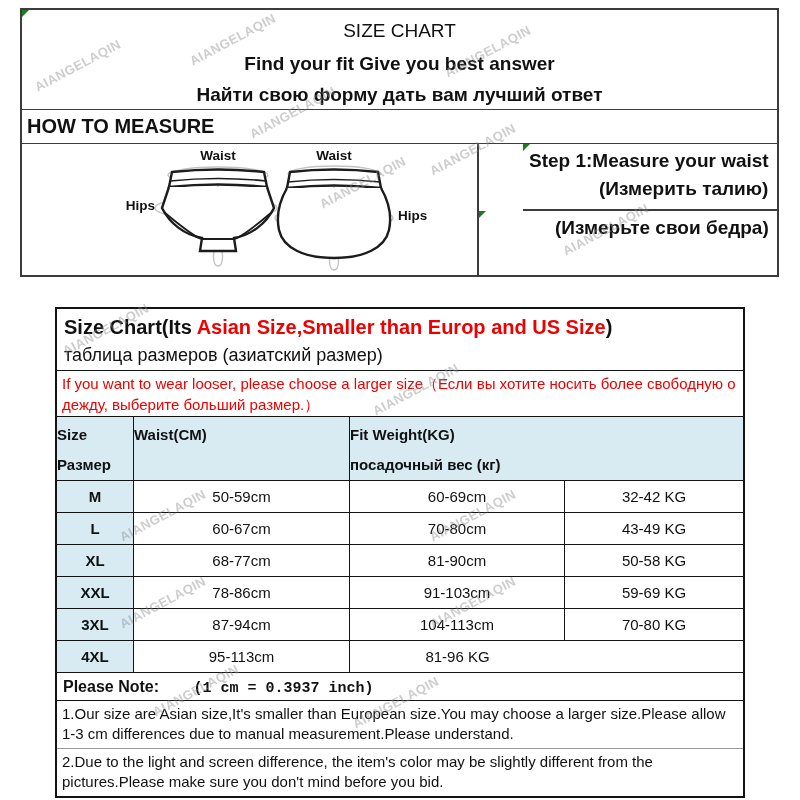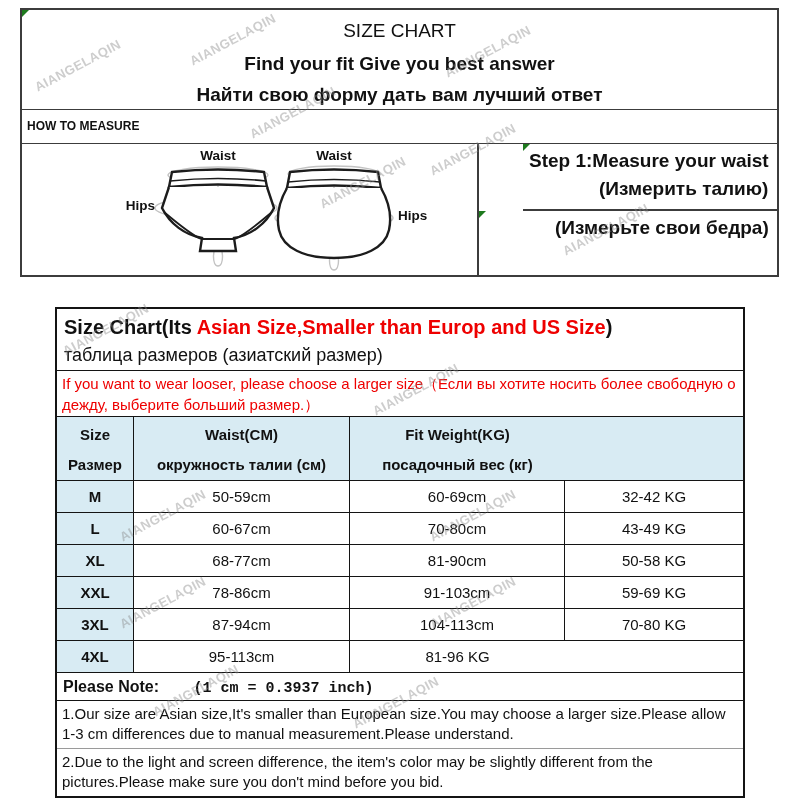--- a/index.html
+++ b/index.html
@@ -13,21 +13,21 @@
   
   .topbox{position:absolute;left:20px;top:8px;width:759px;height:269px;
           border:2px solid #3c3c3c;box-sizing:border-box;background:#fff;}
   .tri{position:absolute;top:0;left:0;width:0;height:0;
        border-top:7px solid #1e7a1e;border-right:7px solid transparent;z-index:3;}
   .t-title{height:99px;border-bottom:1px solid #3c3c3c;text-align:center;}
   .t-title .l1{font-size:19px;font-weight:normal;padding-top:10px;}
   .t-title .l2{font-size:19px;font-weight:bold;padding-top:11px;}
   .t-title .l3{font-size:19px;font-weight:bold;padding-top:9px;}
   .t-measure{height:33px;line-height:33px;border-bottom:1px solid #3c3c3c;
-             font-size:12px;font-weight:bold;padding-left:5px;}
+             font-size:20px;font-weight:bold;padding-left:5px;}
   .t-diagram{height:131px;display:flex;}
   .diagrams{width:455px;position:relative;}
   .steps{flex:1;border-left:2px solid #3c3c3c;display:flex;flex-direction:column;}
   .step{flex:1;position:relative;padding:3px 6px 0 6px;box-sizing:border-box;}
   .step.first{border-bottom:2px solid #3c3c3c;margin-left:44px;}
   .step .en{font-size:19px;font-weight:bold;line-height:28px;white-space:nowrap;}
   .step .ru{font-size:19px;font-weight:bold;line-height:28px;padding-left:70px;white-space:nowrap;}
 
   svg text{font-family:"Liberation Sans","DejaVu Sans",sans-serif;font-weight:bold;font-size:13.5px;fill:#111;}
 
@@ -36,21 +36,21 @@
              box-sizing:border-box;background:#fff;}
   .tbl-title{height:62px;border-bottom:1px solid #141414;padding-left:7px;box-sizing:border-box;}
   .tbl-title .t1{font-size:20px;font-weight:bold;padding-top:7px;white-space:nowrap;}
   .tbl-title .t2{font-size:18px;padding-top:6px;white-space:nowrap;}
   .red{color:#ee0000;}
   .looser{height:46px;border-bottom:1px solid #141414;padding:2px 0 0 5px;box-sizing:border-box;}
   .looser div{font-size:15px;line-height:21px;color:#ee0000;white-space:nowrap;}
 
   .grid{display:grid;grid-template-columns:77px 216px 215px 1fr;}
   .hdr{background:#d8ebf3;border-bottom:1px solid #141414;}
-  .hdr .cell{height:63px;border-right:1px solid #141414;text-align:center;box-sizing:border-box;}
+  .hdr .cell{height:63px;border-right:1px solid #141414;box-sizing:border-box;}
   .hdr .cell.last{border-right:none;}
   .hdr .en{font-size:15px;font-weight:bold;padding-top:9px;}
   .hdr .ru{font-size:15px;font-weight:bold;padding-top:13px;white-space:nowrap;}
 
   .drow{border-bottom:1px solid #141414;}
   .drow .cell{height:31px;line-height:31px;border-right:1px solid #141414;
               text-align:center;font-size:15px;box-sizing:border-box;}
   .drow .cell.last{border-right:none;}
   .drow .sz{background:#d8ebf3;font-weight:bold;}
 
@@ -152,21 +152,20 @@
       <div>дежду, выберите больший размер.）</div>
     </div>
 
     <div class="grid hdr">
       <div class="cell">
         <div class="en">Size</div>
         <div class="ru">Размер</div>
       </div>
       <div class="cell">
         <div class="en">Waist(CM)</div>
-        <div class="ru">окружность талии (см)</div>
       </div>
       <div class="cell last">
         <div class="en">Fit Weight(KG)</div>
         <div class="ru">посадочный вес (кг)</div>
       </div>
     </div>
 
     <div class="grid drow">
       <div class="cell sz">M</div>
       <div class="cell">50-59cm</div>

